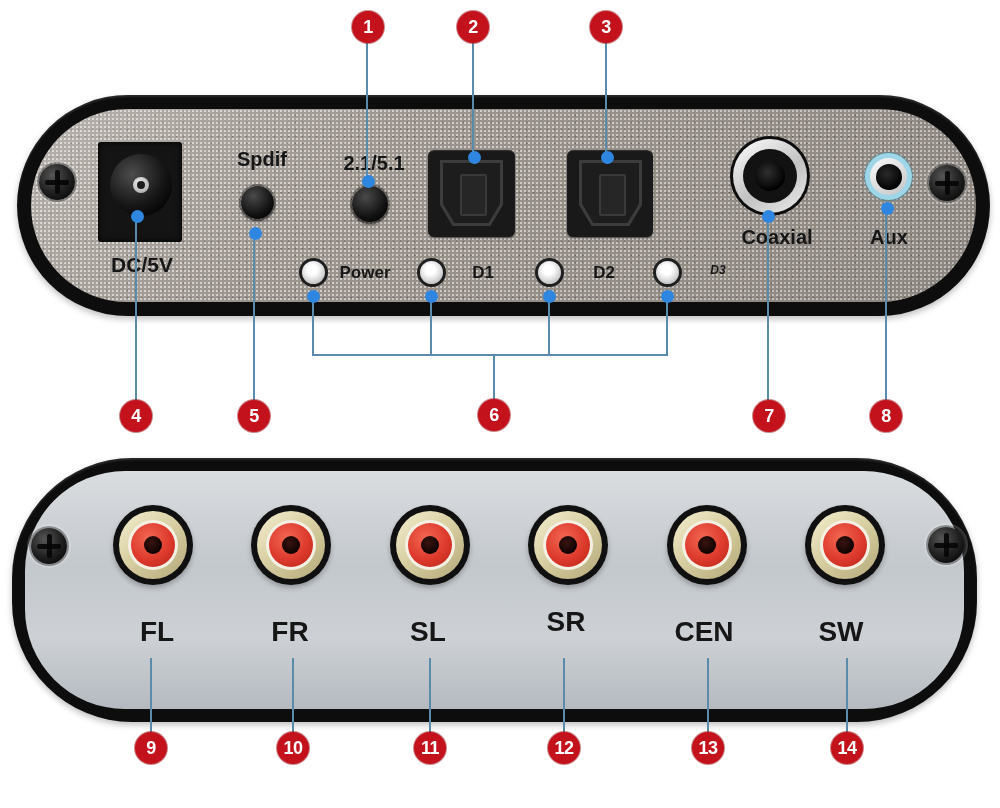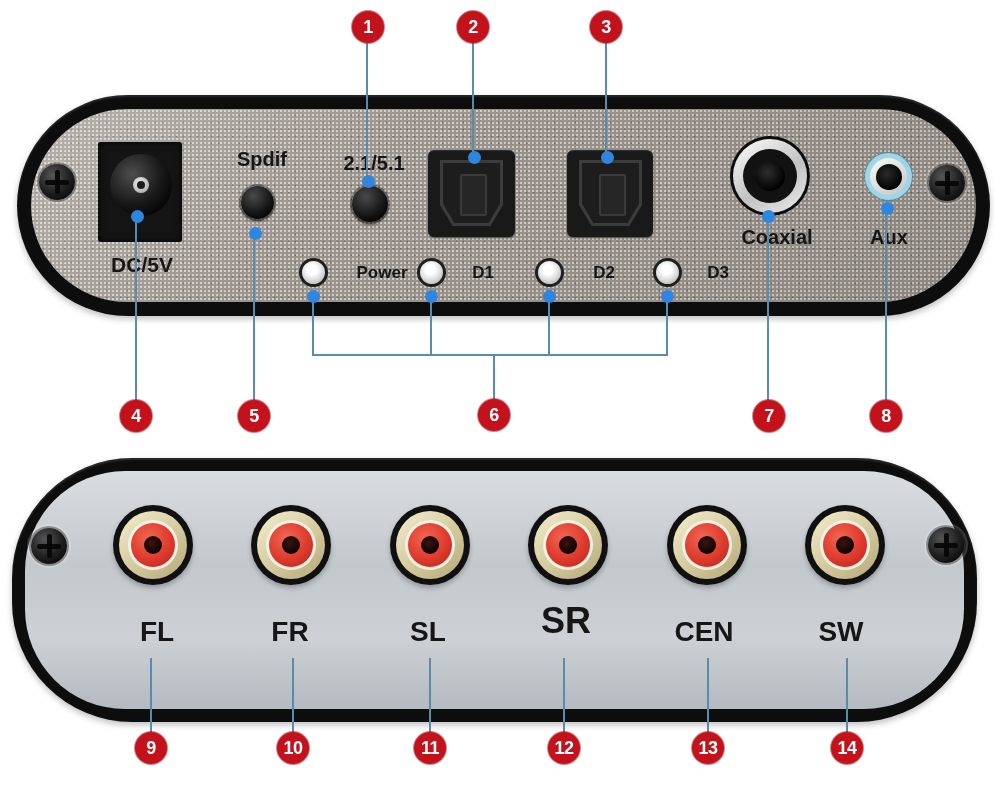--- a/index.html
+++ b/index.html
@@ -124,27 +124,27 @@
     </div>
     <div class="label" style="left:710px;top:131px;width:100px;font-size:20px;">Coaxial</div>
 
     <div class="aux" style="left:848px;top:58px;">
       <div class="aux-silver"></div>
         <div class="aux-hole"></div>
     </div>
     <div class="label" style="left:832px;top:131px;width:80px;font-size:20px;">Aux</div>
 
     <div class="led" style="left:282px;top:163px;"></div>
-    <div class="label" style="left:325px;top:168px;width:80px;font-size:17px;">Power</div>
+    <div class="label" style="left:308px;top:168px;width:80px;font-size:17px;">Power</div>
     <div class="led" style="left:400px;top:163px;"></div>
     <div class="label" style="left:436px;top:168px;width:60px;font-size:17px;">D1</div>
     <div class="led" style="left:518px;top:163px;"></div>
     <div class="label" style="left:557px;top:168px;width:60px;font-size:17px;">D2</div>
     <div class="led" style="left:636px;top:163px;"></div>
-    <div class="label" style="left:671px;top:168px;width:60px;font-size:17px;">D3</div>
+    <div class="label" style="left:671px;top:168px;width:60px;font-size:12px;font-style:italic;">D3</div>
   </div>
 
   <div class="shell" style="left:12px;top:458px;width:965px;height:264px;">
     <div class="panel smooth" style="left:13px;top:13px;right:13px;bottom:13px;"></div>
 
     <div class="screw" style="left:19px;top:70px;"></div>
     <div class="screw" style="left:916px;top:69px;"></div>
 
     <div class="rca" style="left:101px;top:47px;">
         <div class="rca-gold"></div>
@@ -179,21 +179,21 @@
     <div class="rca" style="left:793px;top:47px;">
         <div class="rca-gold"></div>
         <div class="rca-white"></div>
         <div class="rca-red"></div>
         <div class="rca-hole"></div>
       </div>
 
     <div class="label" style="left:95px;top:158px;width:100px;font-size:28px;">FL</div>
     <div class="label" style="left:228px;top:158px;width:100px;font-size:28px;">FR</div>
     <div class="label" style="left:366px;top:158px;width:100px;font-size:28px;">SL</div>
-    <div class="label" style="left:504px;top:142px;width:100px;font-size:36px;">SR</div>
+    <div class="label" style="left:504px;top:148px;width:100px;font-size:28px;">SR</div>
     <div class="label" style="left:642px;top:158px;width:100px;font-size:28px;">CEN</div>
     <div class="label" style="left:779px;top:158px;width:100px;font-size:28px;">SW</div>
   </div>
 
   <div class="vline" style="left:366px;top:43px;height:138px;"></div>
   <div class="vline" style="left:472px;top:43px;height:114px;"></div>
   <div class="vline" style="left:605px;top:43px;height:114px;"></div>
   <div class="vline" style="left:135px;top:216px;height:184px;"></div>
   <div class="vline" style="left:253px;top:233px;height:167px;"></div>
   <div class="vline" style="left:312px;top:296px;height:60px;"></div>

